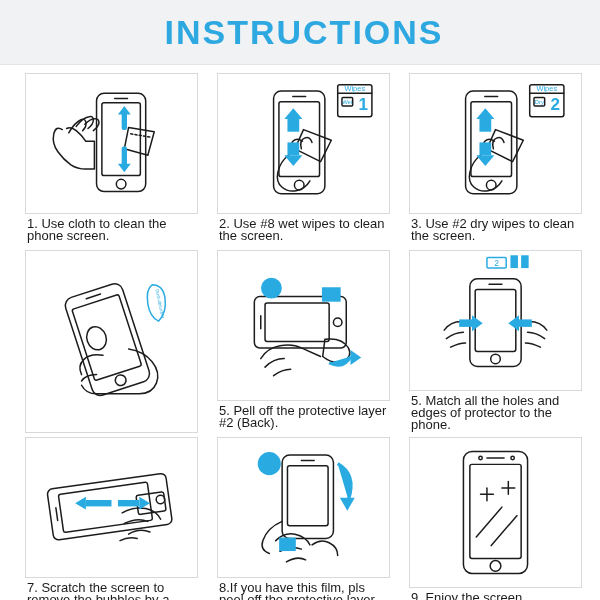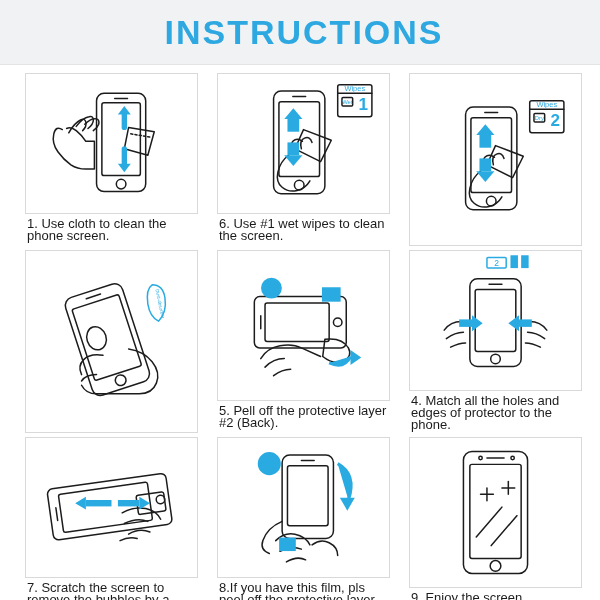--- a/index.html
+++ b/index.html
@@ -140,21 +140,21 @@
             <rect x="65" y="42" width="11" height="12"></rect>
             <polygon points="62,42 79,42 70.5,32"></polygon>
             <rect x="65" y="64" width="11" height="12"></rect>
             <polygon points="62,76 79,76 70.5,86"></polygon>
             <text x="128" y="16" font-size="7" font-family="Liberation Sans, sans-serif" text-anchor="middle">Wipes</text>
             <text x="121" y="28.5" font-size="5.5" font-family="Liberation Sans, sans-serif" text-anchor="middle">Wet</text>
             <text x="136" y="34" font-size="16" font-weight="bold" font-family="Liberation Sans, sans-serif" text-anchor="middle">1</text>
           </g>
         </svg>
       </div>
-      <div class="caption">6. Use #1 wet wipes to clean the screen.</div>
+      <div class="caption">2. Use #8 wet wipes to clean the screen.</div>
     </div>
 
     <div class="cell">
       <div class="panel">
         <svg class="art" viewBox="0 0 160 130">
           <g fill="none" stroke="#1c1c1c" stroke-width="1.4" stroke-linejoin="round" stroke-linecap="round">
             <rect x="52" y="16" width="48" height="96" rx="7"></rect>
             <rect x="57" y="26" width="38" height="70" rx="2"></rect>
             <circle cx="76" cy="104" r="4.5"></circle>
             <line x1="70" y1="21" x2="82" y2="21"></line>
@@ -170,20 +170,21 @@
             <rect x="65" y="42" width="11" height="12"></rect>
             <polygon points="62,42 79,42 70.5,32"></polygon>
             <rect x="65" y="64" width="11" height="12"></rect>
             <polygon points="62,76 79,76 70.5,86"></polygon>
             <text x="128" y="16" font-size="7" font-family="Liberation Sans, sans-serif" text-anchor="middle">Wipes</text>
             <text x="121" y="28.5" font-size="5.5" font-family="Liberation Sans, sans-serif" text-anchor="middle">Dry</text>
             <text x="136" y="34" font-size="16" font-weight="bold" font-family="Liberation Sans, sans-serif" text-anchor="middle">2</text>
           </g>
         </svg>
       </div>
+      <div class="caption">3. Use #2 dry wipes to clean the screen.</div>
     </div>
 
     <div class="cell">
       <div class="panel">
         <svg class="art" viewBox="0 0 160 130">
           <g fill="none" stroke="#1c1c1c" stroke-width="1.4" stroke-linejoin="round" stroke-linecap="round">
 
             <g transform="rotate(-18 80 62)">
               <rect x="48" y="14" width="56" height="96" rx="8"></rect>
               <rect x="53" y="25" width="46" height="70" rx="2"></rect>
@@ -260,21 +261,21 @@
             <rect x="46" y="64" width="12" height="7"></rect>
             <polygon points="58,60 58,75 68,67.5"></polygon>
             <rect x="102" y="64" width="12" height="7"></rect>
             <polygon points="102,60 102,75 92,67.5"></polygon>
             <text x="81" y="14.5" font-size="8" font-family="Liberation Sans, sans-serif" text-anchor="middle">2</text>
             <rect x="94" y="4" width="7" height="12"></rect>
             <rect x="104" y="4" width="7" height="12"></rect>
           </g>
         </svg>
       </div>
-      <div class="caption">4. Match all the holes and edges of protector to the phone.</div>
+      <div class="caption">5. Match all the holes and edges of protector to the phone.</div>
     </div>
 
     <div class="cell">
       <div class="panel">
         <svg class="art" viewBox="0 0 160 130">
           <g fill="none" stroke="#1c1c1c" stroke-width="1.4" stroke-linejoin="round" stroke-linecap="round">
 
             <g transform="rotate(-8 80 62)">
               <rect x="22" y="40" width="112" height="48" rx="5"></rect>
               <rect x="32" y="46" width="84" height="36" rx="2"></rect>

